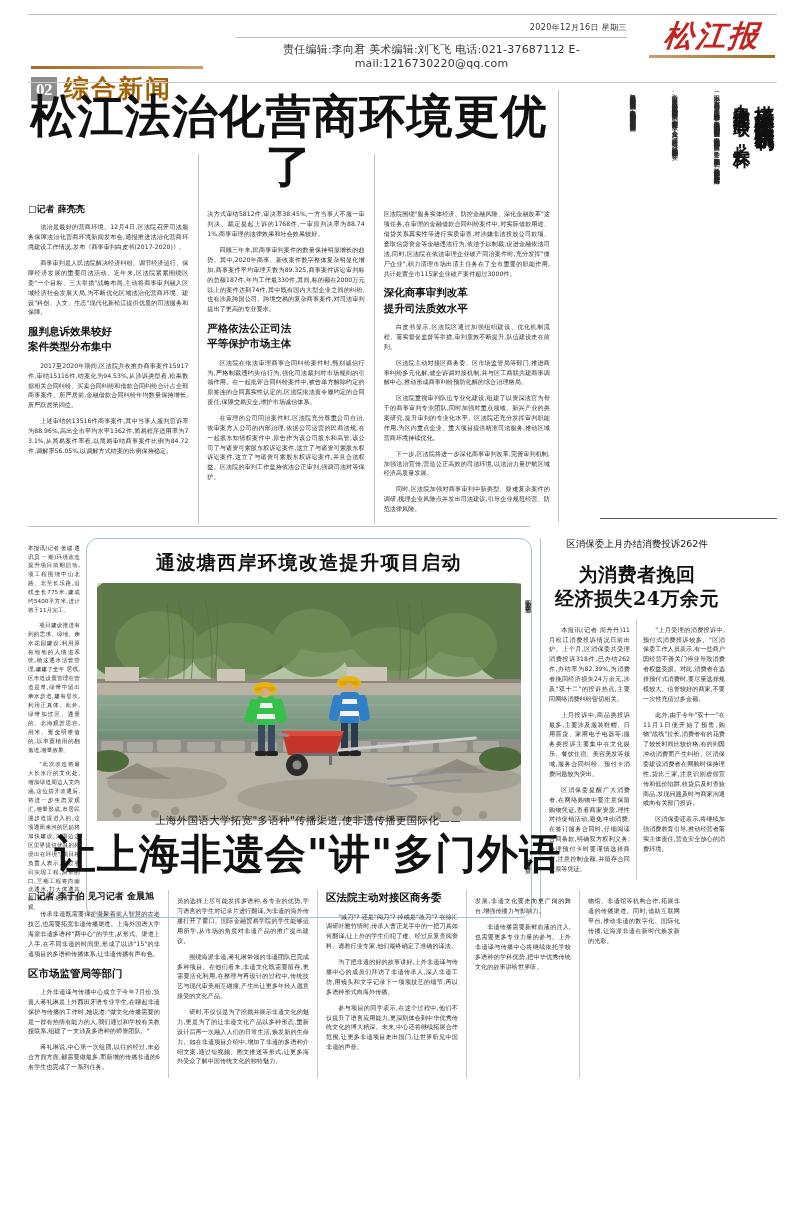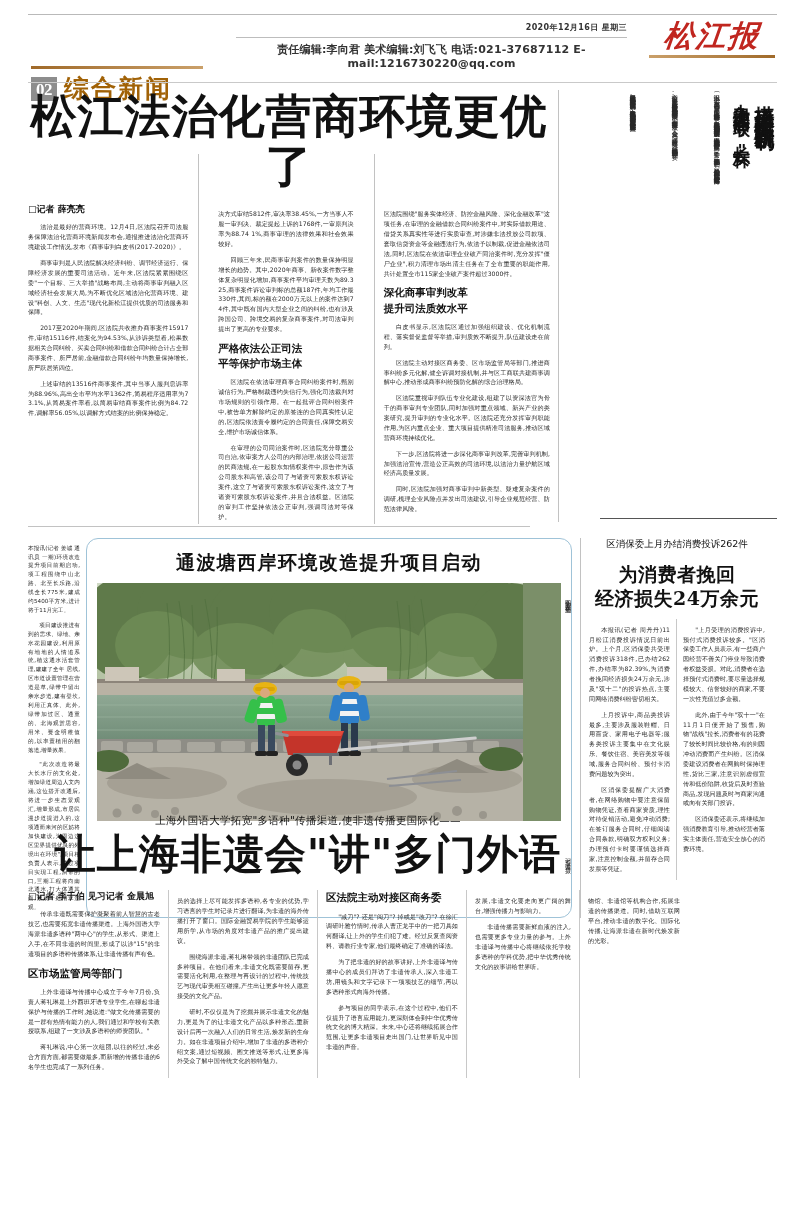--- a/index.html
+++ b/index.html
@@ -20,21 +20,21 @@
   .page-num{
     background:#8d8d8d;color:#fff;font-family:"Liberation Serif",serif;
     font-size:17px;font-weight:bold;line-height:1;padding:4px 5px 3px;letter-spacing:-.5px;
   }
   .section-name{
     font-size:25px;font-weight:bold;letter-spacing:2px;line-height:1;
     font-family:Liberation Sans, sans-serif;color:#a16207;
   }
   .mh-underline{position:absolute;left:3px;top:52px;width:172px;height:3px;
     background:linear-gradient(90deg,#a06a2a,#caa06a);}
-  .mh-center{position:absolute;left:208px;right:150px;top:8px;text-align:right;font-weight:bold;}
+  .mh-center{position:absolute;left:208px;right:150px;top:8px;text-align:right;}
   .mh-date{font-size:8px;color:#333;letter-spacing:.4px;font-family:"DejaVu Sans",sans-serif;}
   .mh-rule{height:1px;background:#bdbdbd;margin:4px 0 4px;}
   .mh-credits{font-size:11px;color:#333;letter-spacing:.2px;text-align:center;
     font-family:"DejaVu Sans",sans-serif;}
   .mh-logo{position:absolute;right:0px;top:6px;width:130px;text-align:center;}
   .logo-text{
     font-size:30px;font-weight:bold;color:#c0261f;letter-spacing:2px;
     font-family:"DejaVu Serif",serif;font-style:italic;line-height:1.05;
     transform:skewX(-6deg);
   }
@@ -129,26 +129,28 @@
     <div style="position:absolute;left:0;top:0;width:522px;">
 
       <div class="headline-main">松江法治化营商环境更优了</div>
 
       <div style="display:flex;gap:1px;margin-top:12px;">
 
         <div class="col" style="width:170px;padding-right:9px;box-sizing:border-box;">
           <div class="byline">□记者 薛亮亮</div>
           <p class="bodytext">法治是最好的营商环境。12月4日,区法院召开司法服务保障法治化营商环境新闻发布会,通报推进法治化营商环境建设工作情况,发布《商事审判白皮书(2017-2020)》。</p>
           <p class="bodytext">商事审判是人民法院解决经济纠纷、调节经济运行、保障经济发展的重要司法活动。近年来,区法院紧紧围绕区委"一个目标、三大举措"战略布局,主动将商事审判融入区域经济社会发展大局,为不断优化区域法治化营商环境、建设"科创、人文、生态"现代化新松江提供优质的司法服务和保障。</p>
+          <div class="subhead" style="white-space:pre-line;">服判息诉效果较好
+案件类型分布集中</div>
           <p class="bodytext">2017至2020年期间,区法院共收推办商事案件15917件,审结15116件,结案化为94.53%,从涉诉类型看,松果数据相关合同纠纷、买卖合同纠纷和借款合同纠纷合计占全部商事案件、所严居前,金融借款合同纠纷年均数量保持增长,所严跃居第四位。</p>
           <p class="bodytext">上述审结的13516件商事案件,其中当事人服判息诉率为88.96%,高出全市平均水平1362件,简易程序适用率为73.1%,从简易案件率看,以简易审结商事案件比例为84.72件,调解率56.05%,以调解方式结案的比例保持稳定。</p>
         </div>
         <div class="vrule" style="left:170px;top:64px;height:370px;"></div>
 
-        <div class="col" style="width:176px;padding:0 20px;box-sizing:border-box;">
+        <div class="col" style="width:176px;padding:0 9px;box-sizing:border-box;">
           <p class="bodytext noind">决方式审结5812件,审决率38.45%,一方当事人不服一审判决、裁定提起上诉的1768件,一审原判决率为88.74 1%,商事审理的法律效果和社会效果较好。</p>
           <p class="bodytext">回顾三年来,民商事审判案件的数量保持明显增长的趋势。其中,2020年商事、新收案件数字整体复杂明显化增加,商事案件平均审理天数为89.325,商事案件诉讼审判标的总额187件,年均工作最330件,其间,标的额在2000万元以上的案件达到74件,其中既有国内大型企业之间的纠纷,也有涉及跨国公司、跨境交易的复杂商事案件,对司法审判提出了更高的专业要求。</p>
           <div class="subhead" style="white-space:pre-line;">严格依法公正司法
 平等保护市场主体</div>
           <p class="bodytext">区法院在依法审理商事合同纠纷案件时,甄别诚信行为,严格制裁违约失信行为,强化司法裁判对市场规则的引领作用。在一起批评合同纠纷案件中,被告单方解除约定的原签连的合同真实性认定的,区法院依法责令履约定的合同责任,保障交易安全,维护市场诚信体系。</p>
           <p class="bodytext">在审理的公司同治案件时,区法院充分尊重公司自治,依审案方人公司的内部治理,依据公司运营的民商法规,在一起股东知情权案件中,原告作为该公司股东和高管,该公司了与诸资可索股东权诉讼案件,这立了与诸资可索股东权诉讼案件,这立了与诸资可索股东权诉讼案件,并且合法权益。区法院的审判工作坚持依法公正审判,强调司法对等保护。</p>
         </div>
         <div class="vrule" style="left:346px;top:64px;height:370px;"></div>
 
         <div class="col" style="width:176px;padding-left:9px;box-sizing:border-box;">
@@ -188,21 +190,21 @@
   <div style="position:absolute;left:28px;top:524px;width:748px;">
 
     <div style="display:flex;gap:0;">
 
       <div style="width:58px;padding-right:6px;box-sizing:border-box;">
         <p class="bodytext noind" style="font-size:5.6px;line-height:1.6;">本报讯(记者 姜诚 通讯员 一期)环境改造提升项目前期启动,项工程围绕中山北路、北至长乐路,沿线全长775米,建成约5400平方米,进计将于11月完工。</p>
         <p class="bodytext" style="font-size:5.6px;line-height:1.6;">项目建设推进有到的需求、绿地、亲水花园建设,利用原有地地的人情追系统,植这通水活套管理,建建了全年 居线,区市道设置管理在营道是草,绿带中留出亲水步道,建有登坎,利用正真体、此外,绿带加过区、通重的、北海观赏思容,用米、要金明稚值的,以率置植用的翻落道,增量效果。</p>
         <p class="bodytext" style="font-size:5.6px;line-height:1.6;">"此次改造将最大长水厅的文化处,增加绿道周边人文内涵,这位搭开改通后,将进一步生态景观汇,增量形成,市居民漫步道提进入的,这项通而来河的区妨将加快建设,为周边这区里界提供优良的外境出在环境",项目相负责人表示,通过项目实现工程,后带的口,三期工程将向南北通水,打大体通其面,形成一处清水景观。</p>
       </div>
 
-      <div class="photobox" style="width:486px;">
+      <div class="photobox" style="width:446px;">
         <div class="photo-head">通波塘西岸环境改造提升项目启动</div>
         <div class="photo-wrap">
           <svg width="426" height="238" viewBox="0 0 426 238" preserveAspectRatio="none">
             <defs>
               <linearGradient id="skyg" x1="0" y1="0" x2="0" y2="1">
                 <stop offset="0%" stop-color="#cfd9c4"></stop>
                   <stop offset="100%" stop-color="#aebd9c"></stop>
               </linearGradient>
               <linearGradient id="waterg" x1="0" y1="0" x2="0" y2="1">
                 <stop offset="0%" stop-color="#8fa894"></stop>

